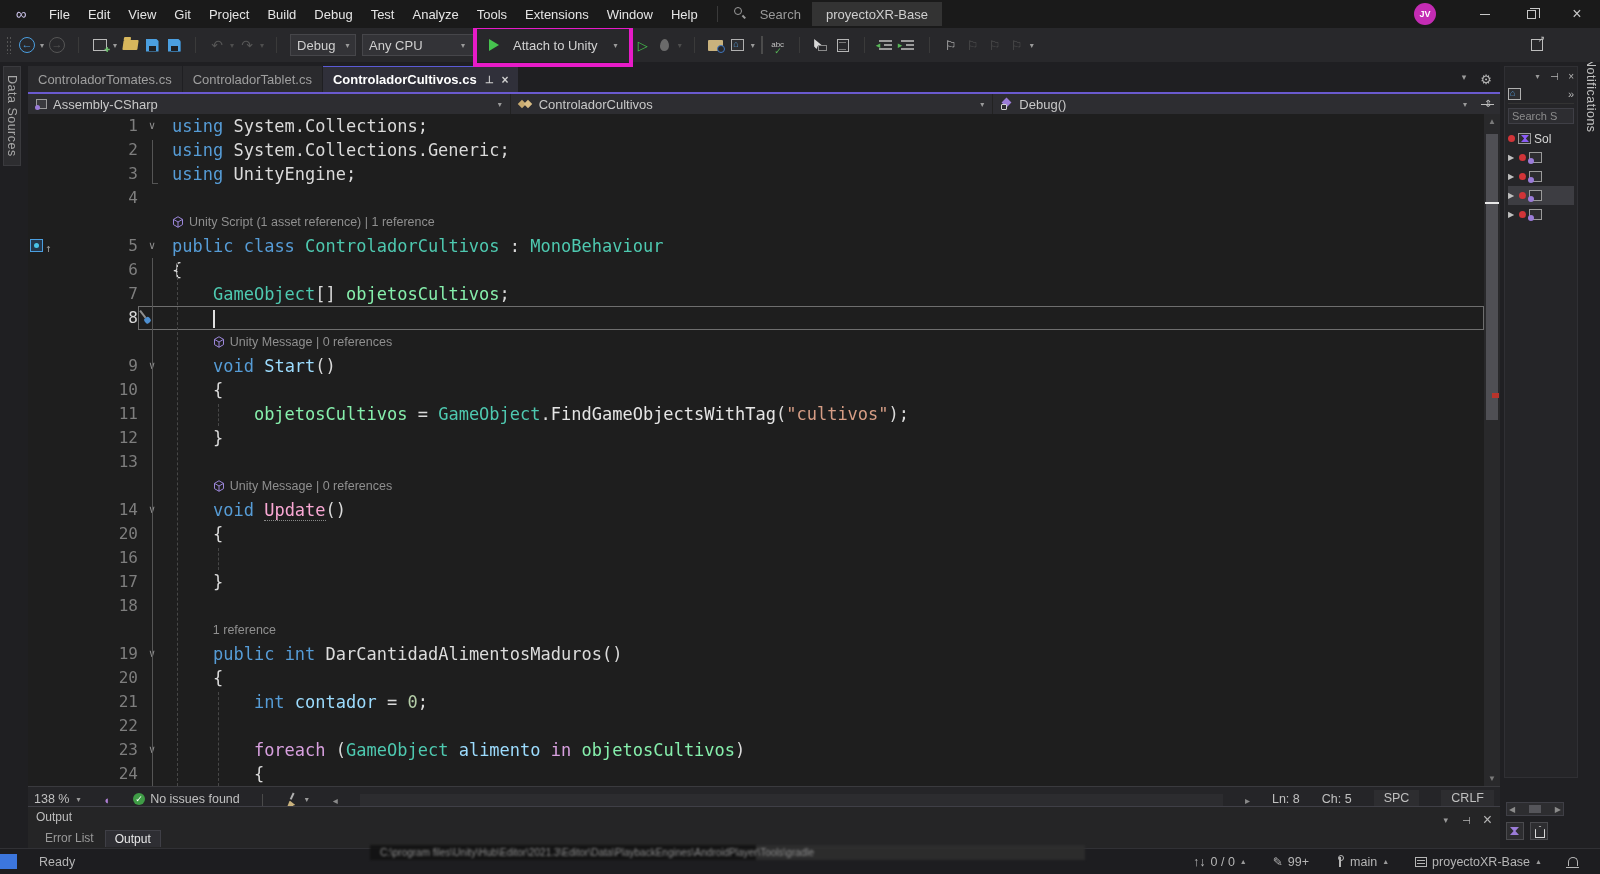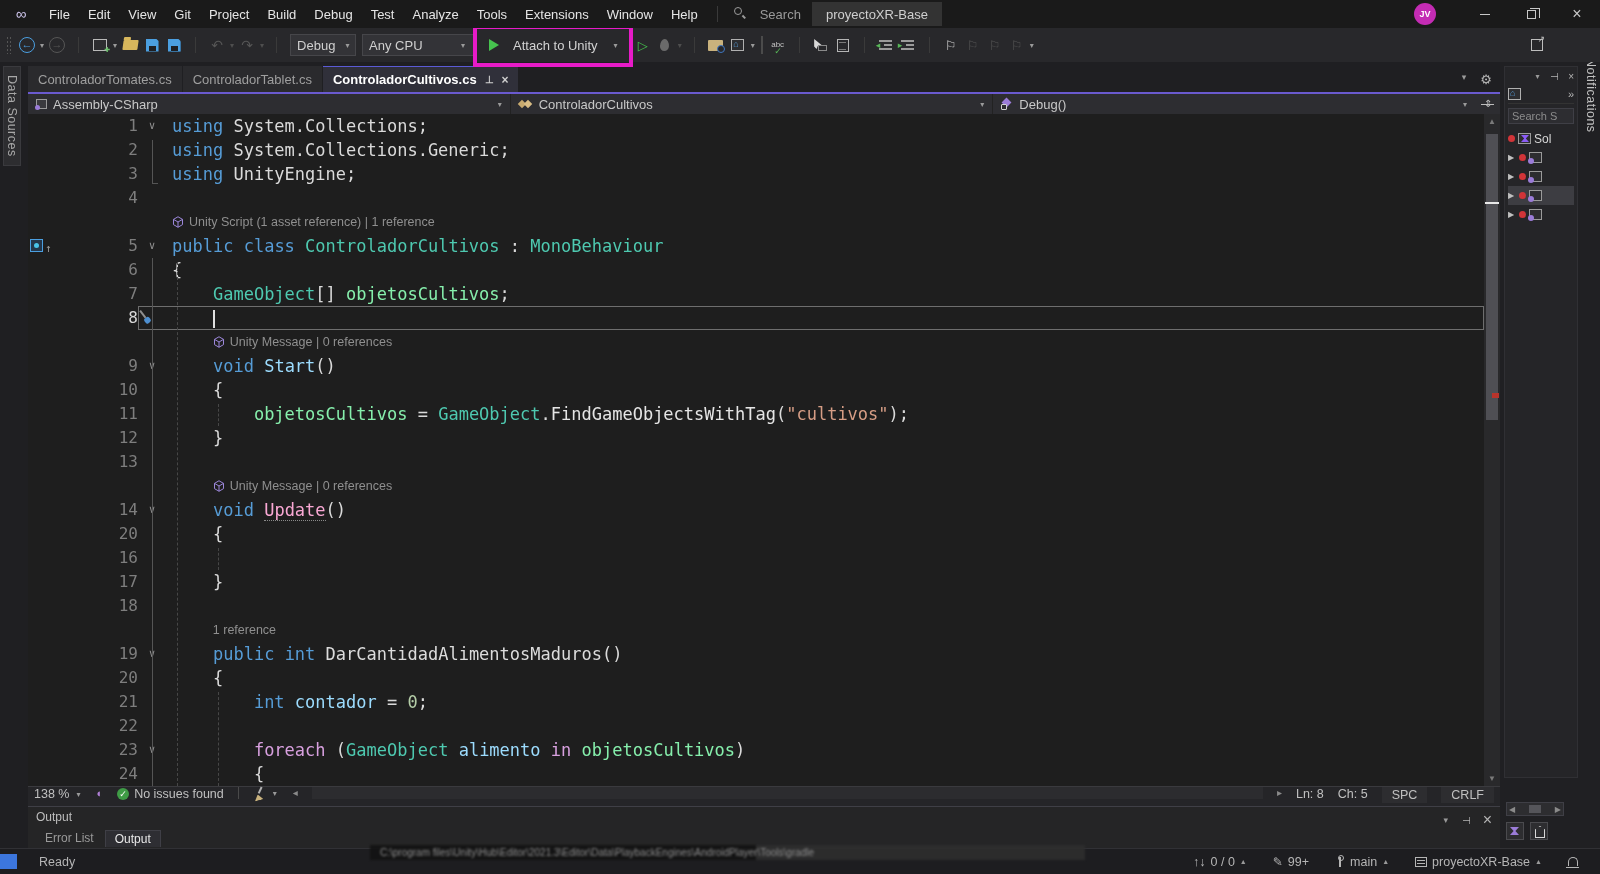--- a/index.html
+++ b/index.html
@@ -128,21 +128,21 @@
   .guide.solid{border-left-style:solid;border-color:#555}
   .guide.corner{border-bottom:1px solid #555;width:6px}
   
   .vscroll{position:absolute;right:0;top:0;bottom:0;width:16px;background:#29292b}
   .vs-arrow{position:absolute;left:0;right:0;text-align:center;color:#7a7a7a;font-size:8px}
   .vs-thumb{position:absolute;left:2px;right:2px;top:20px;height:286px;background:#4f4f54}
   .vs-caretmark{position:absolute;left:1px;right:1px;top:88px;height:2px;background:#e8e8e8}
   .vs-redmark{position:absolute;right:1px;top:279px;width:7px;height:5px;background:#b8342b}
 
   
-  .estatus{height:20px;background:#252528;border-top:1px solid #3a3a3e;display:flex;align-items:flex-start;font-size:12.5px;color:#c0c0c0;padding:0 6px;gap:14px}
+  .estatus{height:20px;background:#252528;border-top:1px solid #3a3a3e;display:flex;align-items:flex-end;font-size:12.5px;color:#c0c0c0;padding:0 6px;gap:22px}
   .vsep{width:1px;height:12px;background:#4a4a4a}
   .chk{width:12px;height:12px;border-radius:50%;background:#3f9c46;color:#fff;font-size:9px;line-height:12px;text-align:center}
   .i-ic{color:#b180d7;font-size:11px}
   .i-broom{width:13px;height:13px;position:relative;transform:rotate(-15deg)}
   .i-broom::before{content:'';position:absolute;width:2px;height:7px;background:#b0b0b0;left:7px;transform:rotate(40deg)}
   .i-broom::after{content:'';position:absolute;bottom:0;left:0;width:9px;height:6px;background:#c9b27d;clip-path:polygon(0 100%,50% 0,100% 100%)}
   .hs-track{flex:1;height:12px;background:#2c2c2f}
   .arr{color:#8a8a8a;font-size:10px}
   .chip{background:#2d2d30;padding:1px 10px}
 

